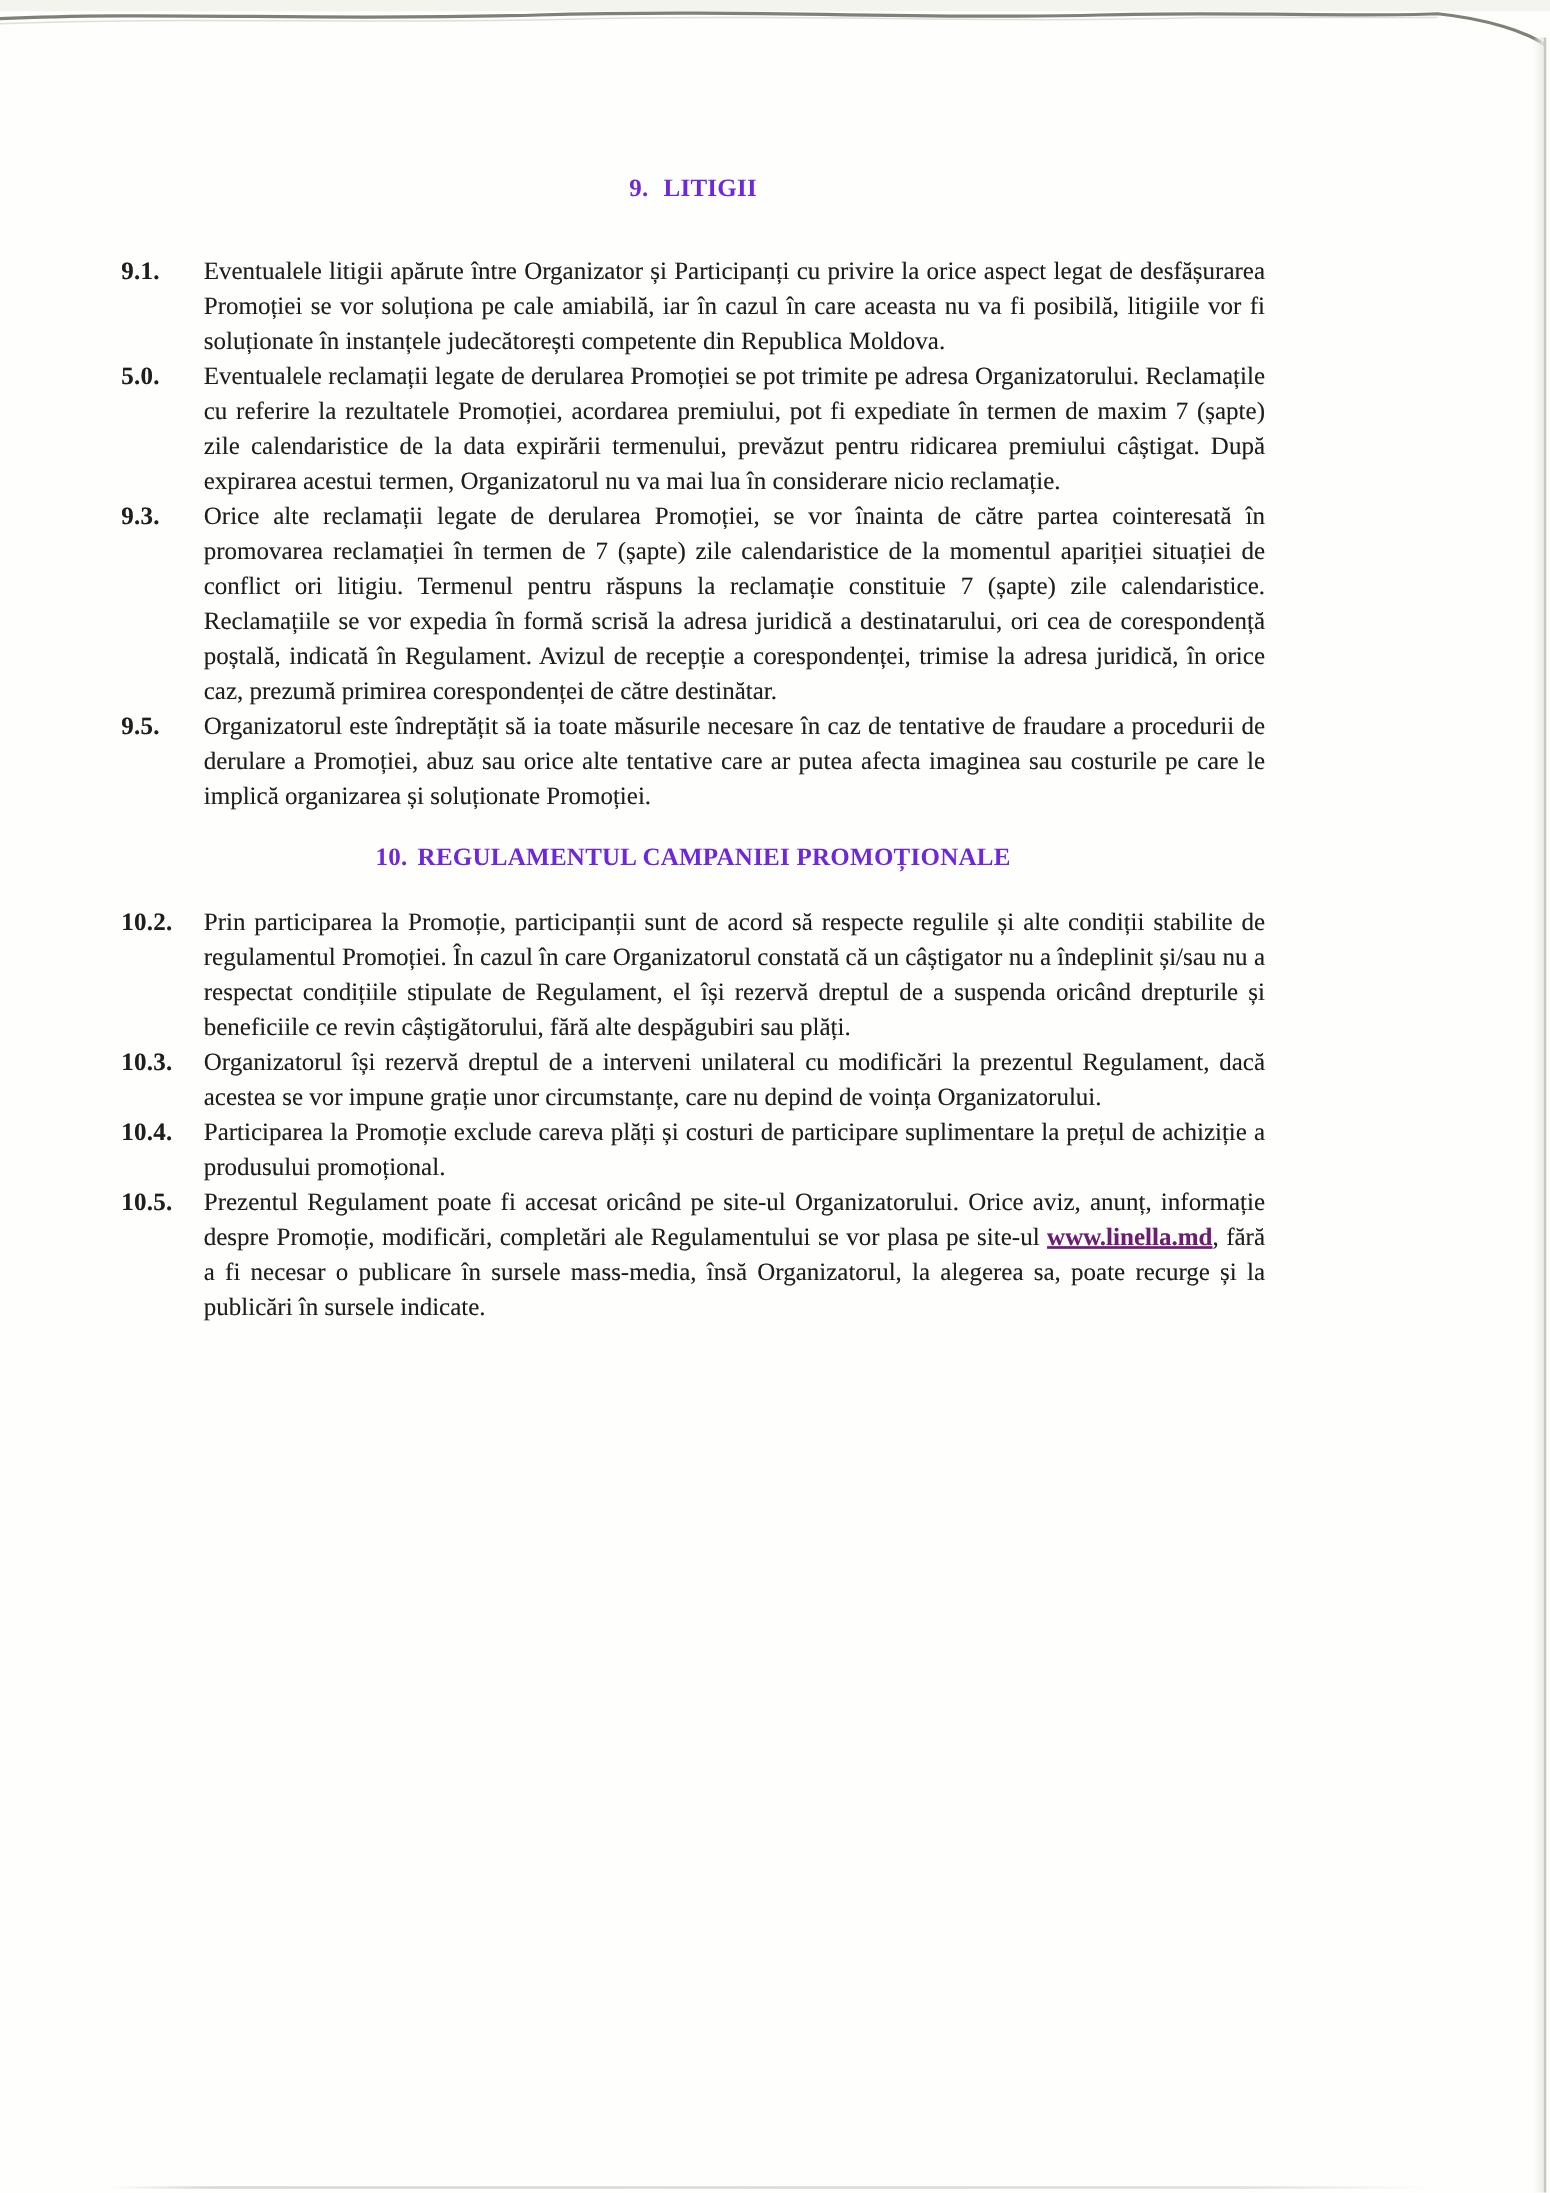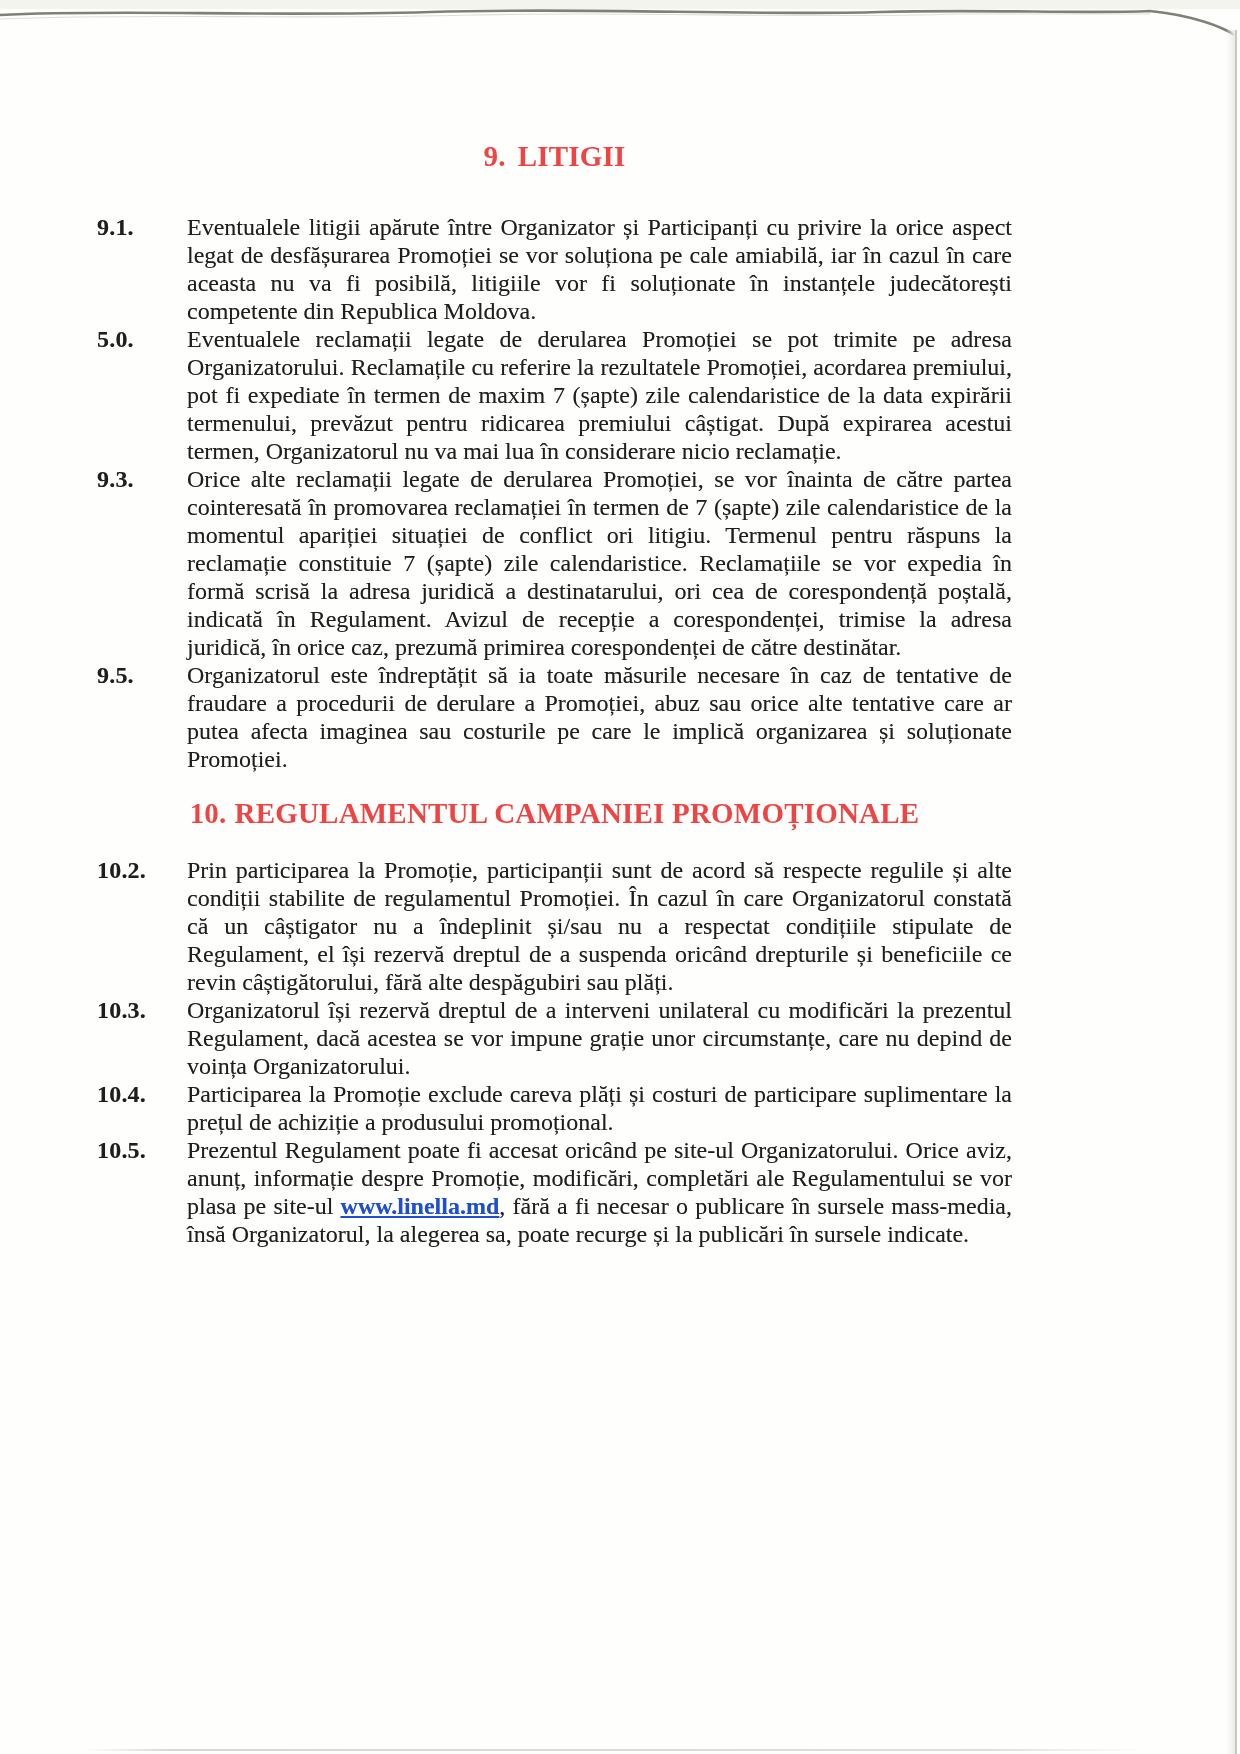--- a/index.html
+++ b/index.html
@@ -33,47 +33,46 @@
   
   .content {
     position: absolute;
     left: 97px;
     top: 140px;
     width: 915px;
   }
   .heading {
     text-align: center;
     font-weight: bold;
-    font-size: 29px;
-    color: #ef4444;
+    font-size: 20px;
+    color: #6d28d9;
     letter-spacing: 0.2px;
   }
   .heading .h-num { margin-right: 12px; }
   .h10 .h-num { margin-right: 8px; }
   .h9  { margin-bottom: 40px; }
   .h10 { margin-top: 24px; margin-bottom: 26px; }
   .items { list-style: none; }
   .item {
     display: flex;
-    font-size: 24px;
+    font-size: 20px;
     line-height: 28px;
     text-shadow: 0 0 0.45px rgba(20,20,15,0.38);
-    gap: 24px;
   }
   .num {
     flex: 0 0 66px;
     font-weight: bold;
     letter-spacing: 0.2px;
   }
   .txt {
     flex: 1;
     text-align: justify;
   }
   a.site-link {
-    color: #1d4ed8;
+    color: #701a75;
     font-weight: bold;
     text-decoration: underline;
     cursor: pointer;
   }
 </style>
 </head>
 <body>
 
 <div class="page">
 

